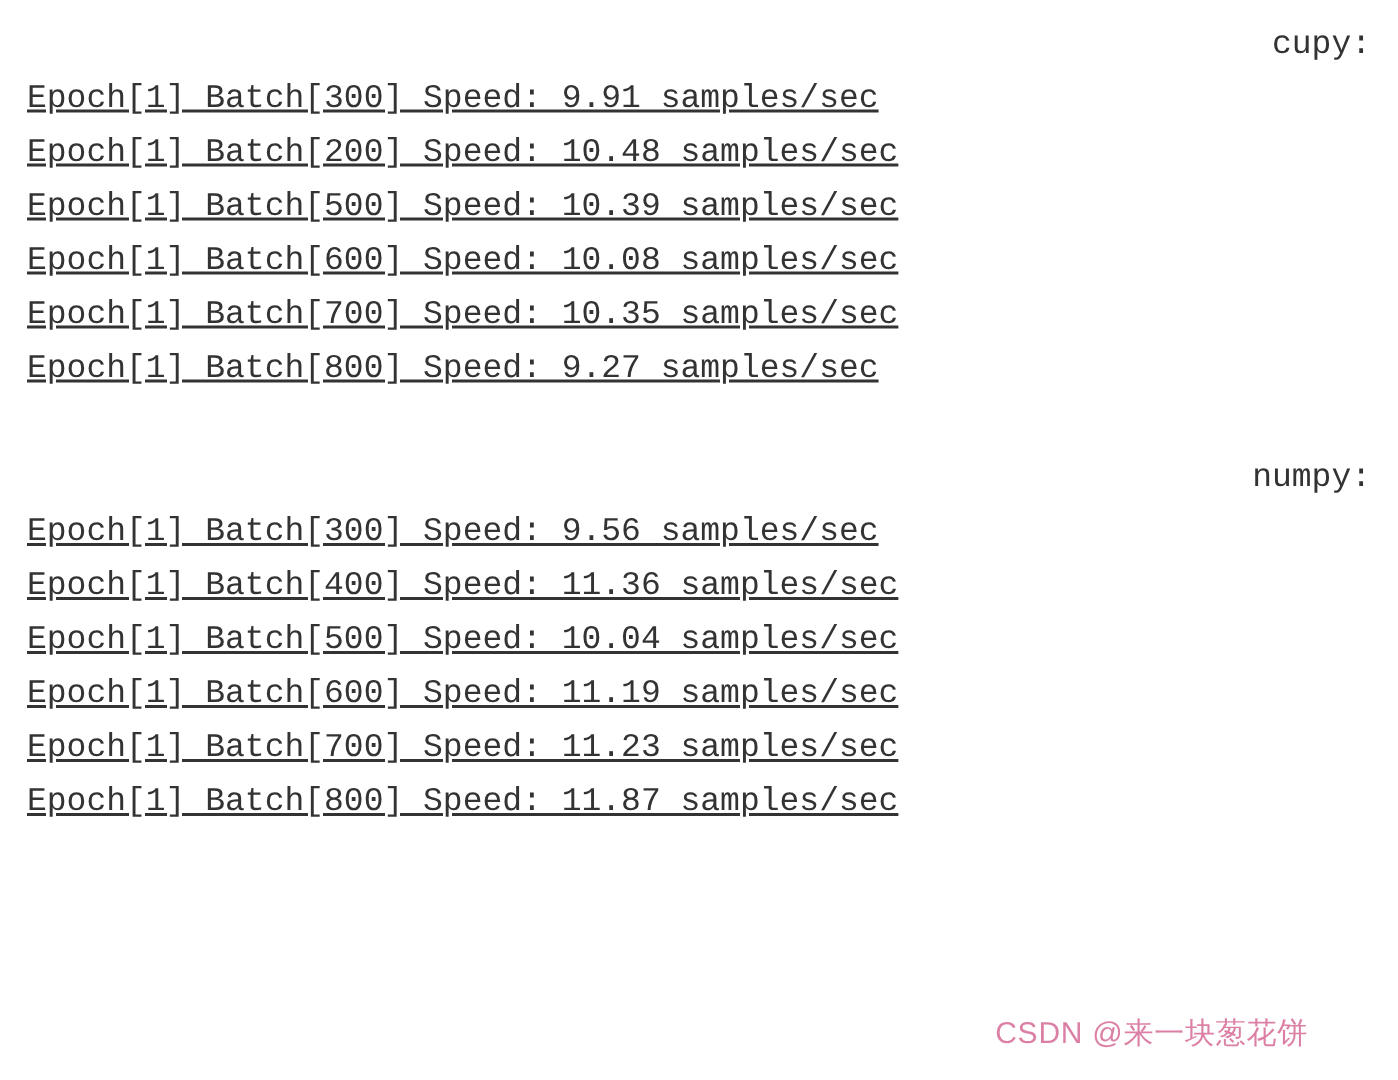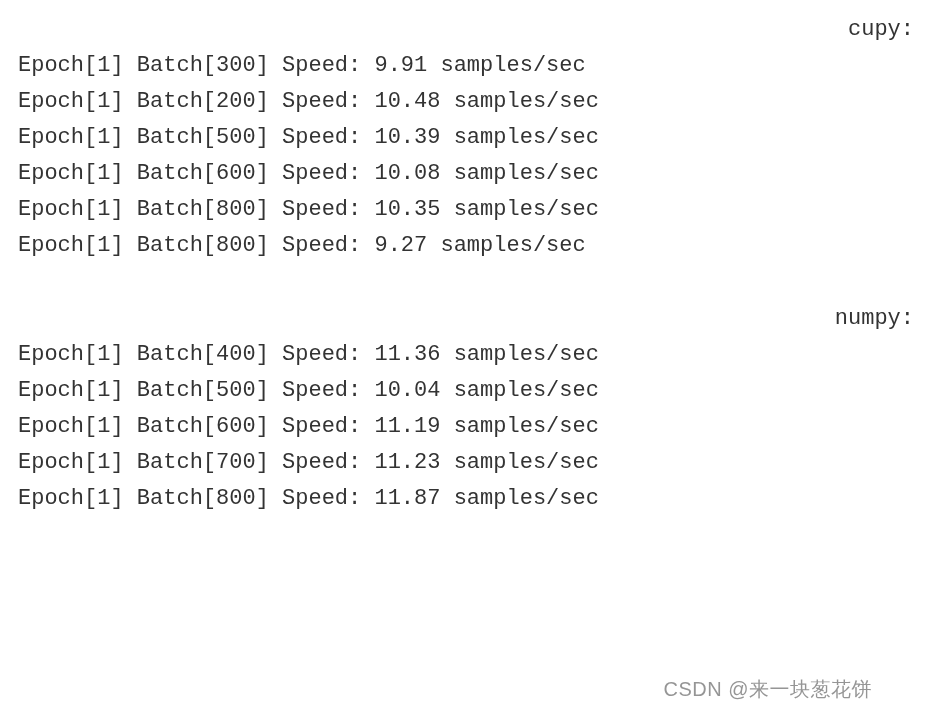--- a/index.html
+++ b/index.html
@@ -22,53 +22,55 @@
     .block {
       margin-bottom: 0;
     }
     .header {
       display: block;
       text-align: right;
     }
     .log-line {
       display: block;
       white-space: pre;
+      text-decoration: underline;
     }
     .spacer {
       height: 36px;
     }
     .watermark {
       position: absolute;
       bottom: 14px;
       right: 60px;
-      color: #404040;
+      color: #be185d;
       font-family: sans-serif;
       font-size: 20px;
       opacity: 0.55;
       letter-spacing: 0.5px;
       pointer-events: none;
     }
   </style>
 </head>
 <body>
 
 <div class="block">
   <span class="header">cupy:</span>
   <span class="log-line">Epoch[1] Batch[300] Speed: 9.91 samples/sec</span>
   <span class="log-line">Epoch[1] Batch[200] Speed: 10.48 samples/sec</span>
   <span class="log-line">Epoch[1] Batch[500] Speed: 10.39 samples/sec</span>
   <span class="log-line">Epoch[1] Batch[600] Speed: 10.08 samples/sec</span>
-  <span class="log-line">Epoch[1] Batch[800] Speed: 10.35 samples/sec</span>
+  <span class="log-line">Epoch[1] Batch[700] Speed: 10.35 samples/sec</span>
   <span class="log-line">Epoch[1] Batch[800] Speed: 9.27 samples/sec</span>
 </div>
 
 <div class="spacer"></div>
 
 <div class="block">
   <span class="header">numpy:</span>
+  <span class="log-line">Epoch[1] Batch[300] Speed: 9.56 samples/sec</span>
   <span class="log-line">Epoch[1] Batch[400] Speed: 11.36 samples/sec</span>
   <span class="log-line">Epoch[1] Batch[500] Speed: 10.04 samples/sec</span>
   <span class="log-line">Epoch[1] Batch[600] Speed: 11.19 samples/sec</span>
   <span class="log-line">Epoch[1] Batch[700] Speed: 11.23 samples/sec</span>
   <span class="log-line">Epoch[1] Batch[800] Speed: 11.87 samples/sec</span>
 </div>
 
 <div class="watermark">CSDN @来一块葱花饼</div>
 
 </body></html>

